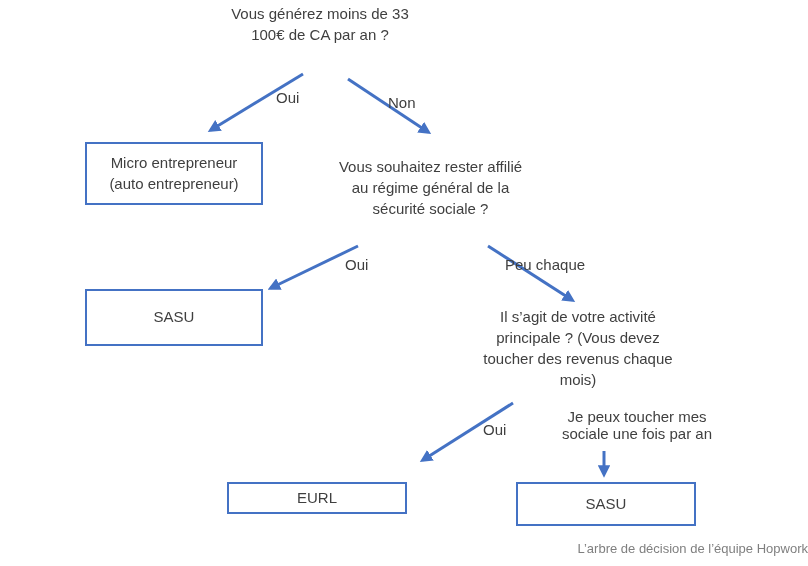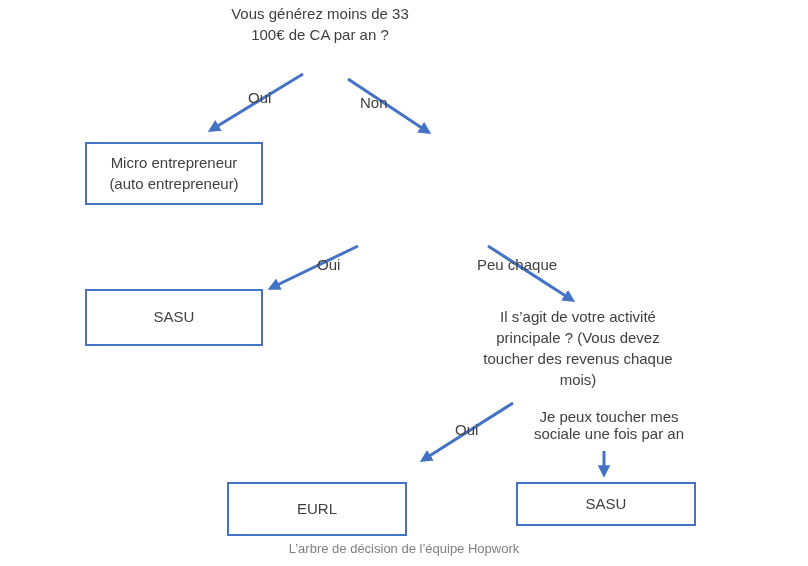--- a/index.html
+++ b/index.html
@@ -36,39 +36,40 @@
     font-size: 15px;
     line-height: 1.4;
     color: var(--text);
     text-align: center;
   }
   .edge-label {
     position: absolute;
     font-size: 15px;
     color: var(--text);
     text-align: center;
+    margin-left: 28px;
   }
   .node-box {
     position: absolute;
     border: 2px solid var(--accent);
     background: #ffffff;
     display: flex;
     align-items: center;
     justify-content: center;
     text-align: center;
     font-size: 15px;
     line-height: 1.35;
     color: var(--text);
     padding: 4px 12px;
   }
   .caption {
     position: absolute;
     left: 0; top: 541px;
     width: 100%;
-    text-align: center;
+    text-align: right;
     font-size: 13px;
     color: var(--caption);
   }
 </style>
 </head>
 <body>
 
 <div class="stage">
 
   <svg class="edges" width="808" height="566" viewBox="0 0 808 566" xmlns="http://www.w3.org/2000/svg">
@@ -80,38 +81,39 @@
     <line class="edge" x1="303" y1="74" x2="211" y2="130" marker-end="url(#ah)"></line>
     <line class="edge" x1="348" y1="79" x2="428" y2="132" marker-end="url(#ah)"></line>
     <line class="edge" x1="358" y1="246" x2="271" y2="288" marker-end="url(#ah)"></line>
     <line class="edge" x1="488" y1="246" x2="572" y2="300" marker-end="url(#ah)"></line>
     <line class="edge" x1="513" y1="403" x2="423" y2="460" marker-end="url(#ah)"></line>
     <line class="edge" x1="604" y1="451" x2="604" y2="474" marker-end="url(#ah)"></line>
   </svg>
 
   <div class="qtext" style="left:225px; top:3px; width:190px;">Vous générez moins de 33 100€ de CA par an ?</div>
 
+  <div class="qtext" style="left:338px; top:156px; width:185px;">Vous souhaitez rester affilié au régime général de la sécurité sociale ?</div>
 
   <div class="qtext" style="left:478px; top:306px; width:200px;">Il s’agit de votre activité principale ? (Vous devez toucher des revenus chaque mois)</div>
 
   <div class="edge-label" style="left:248px; top:89px;">Oui</div>
 
   <div class="edge-label" style="left:360px; top:94px;">Non</div>
 
   <div class="edge-label" style="left:317px; top:256px;">Oui</div>
 
   <div class="edge-label" style="left:477px; top:256px;">Peu chaque</div>
 
   <div class="edge-label" style="left:455px; top:421px;">Oui</div>
 
   <div class="edge-label" style="left:525px; top:408px; width:168px;">Je peux toucher mes sociale une fois par an</div>
 
   <div class="node-box" style="left:85px; top:142px; width:178px; height:63px;">Micro entrepreneur (auto entrepreneur)</div>
 
   <div class="node-box" style="left:85px; top:289px; width:178px; height:57px;">SASU</div>
 
-  <div class="node-box" style="left:227px; top:482px; width:180px; height:54px;">EURL</div>
+  <div class="node-box" style="left:227px; top:482px; width:180px; height:32px;">EURL</div>
 
   <div class="node-box" style="left:516px; top:482px; width:180px; height:44px;">SASU</div>
 
   <div class="caption">L’arbre de décision de l’équipe Hopwork</div>
 
 </div>
 
 </body></html>

